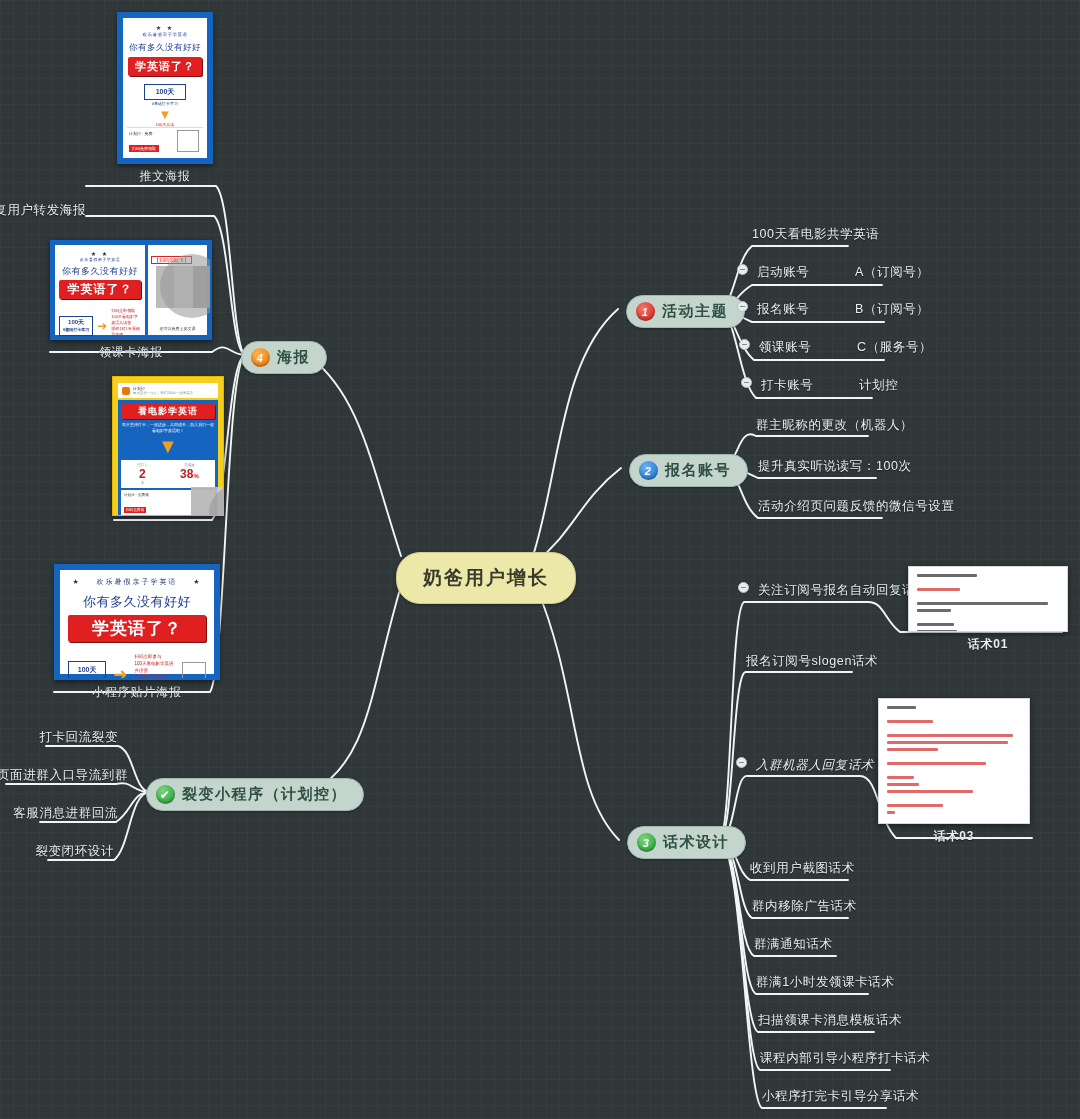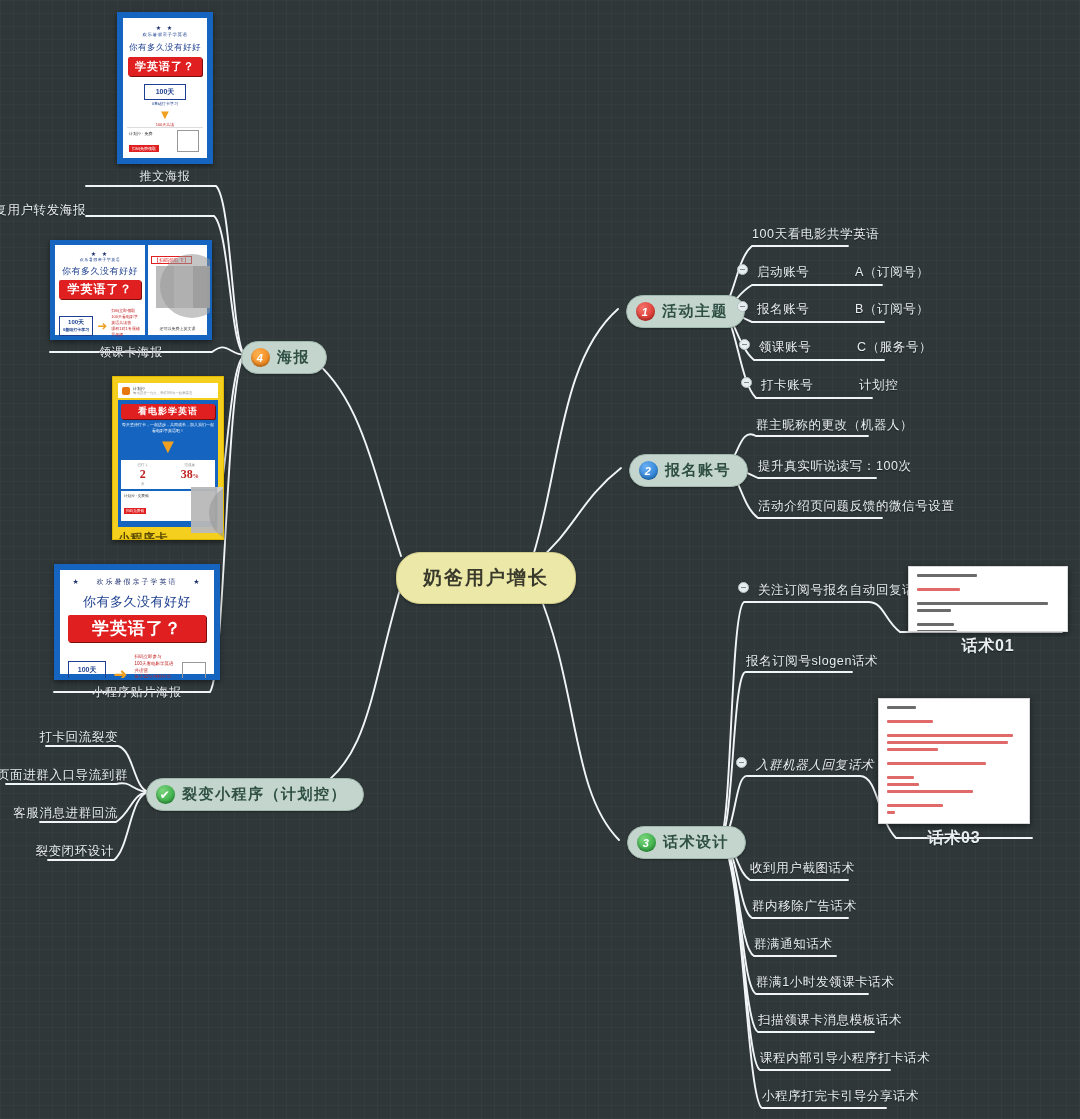--- a/index.html
+++ b/index.html
@@ -133,21 +133,21 @@
   .doccard { position: absolute; }
   .doccard .sheet {
     background: #fff;
     border: 1px solid #d8d8d8;
     box-shadow: 0 2px 6px rgba(0,0,0,.45);
     padding: 7px 8px;
     overflow: hidden;
   }
   .doccard .cap {
     margin-top: 4px; text-align: center;
-    color: #e9eef0; font-size: 16px; font-weight: 600; letter-spacing: .8px;
+    color: #e9eef0; font-size: 12px; font-weight: 600; letter-spacing: .8px;
     text-shadow: 0 1px 1px rgba(0,0,0,.5);
   }
   .dl { height: 3px; border-radius: 1px; margin-bottom: 4px; }
   .dl.dark { background: #6b6b6b; }
   .dl.red  { background: #e06a6a; }
   .dl.gap  { background: transparent; }
 </style>
 </head>
 <body>
 
@@ -323,21 +323,21 @@
         <div style="color:#e02020; font-size:5px; border:1px solid #e02020; display:inline-block; padding:0 2px;">【扫码领取卡】</div>
         <div style="position:absolute; bottom:4px; left:3px; right:3px; font-size:4px; color:#444; text-align:center;">还可以免费上英文课</div>
       </div>
       <div class="mosaic" style="left:104px; top:24px; width:56px; height:42px;"></div>
       <div class="blob" style="left:108px; top:12px; width:64px; height:64px;"></div>
     </div>
     <div class="cap">领课卡海报</div>
   </div>
 
   <div class="poster" style="left:112px; top:376px; width:112px;">
-    <div class="pframe" style="height:164px; background:#f5cf1e; padding:6px 5px 3px; border:1px solid #e0b800;font-family:Liberation Serif, serif;">
+    <div class="pframe" style="height:140px; background:#f5cf1e; padding:6px 5px 3px; border:1px solid #e0b800;">
       <div style="background:#fff; padding:3px 4px; display:flex; align-items:center; gap:3px;">
         <div style="width:8px; height:8px; border-radius:2px; background:#e8780d;"></div>
         <div>
           <div style="font-size:4px; color:#333;">计划控</div>
           <div style="font-size:3.4px; color:#888;">每天进步一点点，坚持100天一起学英语</div>
         </div>
       </div>
       <div style="background:#1565c0; padding:4px 3px 6px; margin-top:2px; position:relative;">
         <div class="redbar" style="font-size:9px; padding:1px 0;">看电影学英语</div>
         <div class="tiny" style="color:#fff; text-align:center; margin-top:3px;">每天坚持打卡，一起进步，共同成长，加入我们一起看电影学英语吧！</div>

